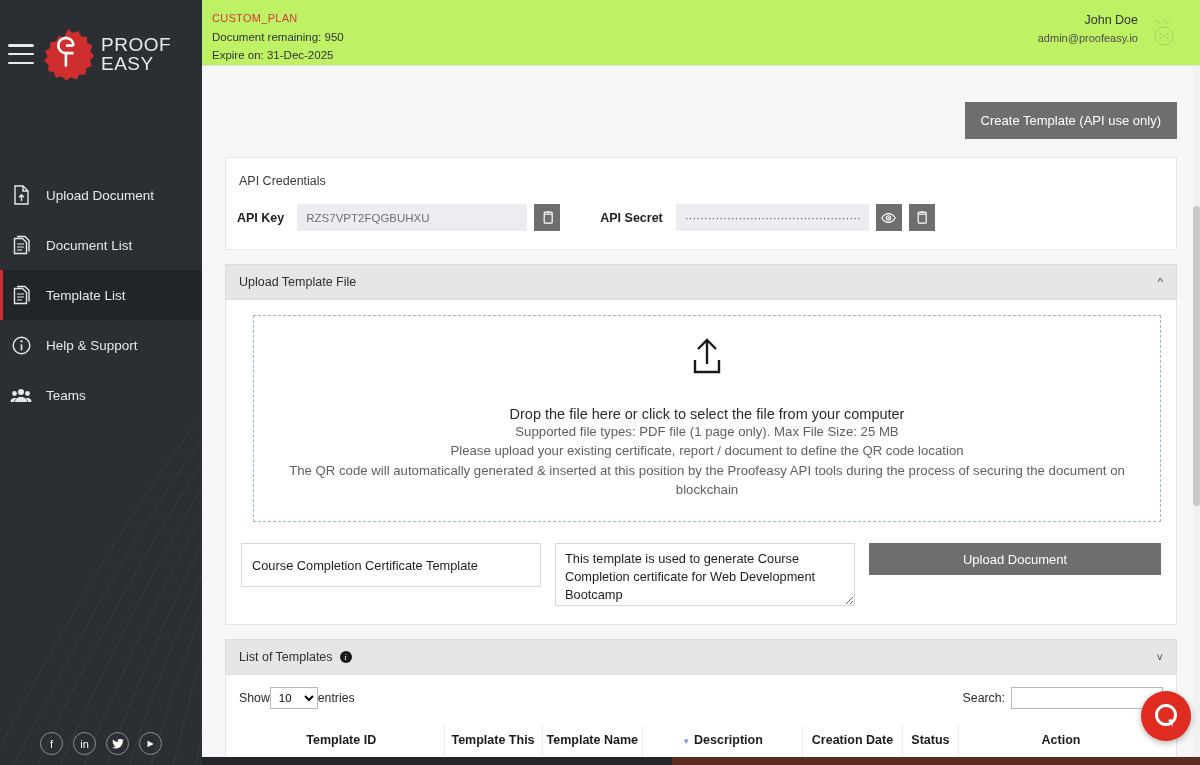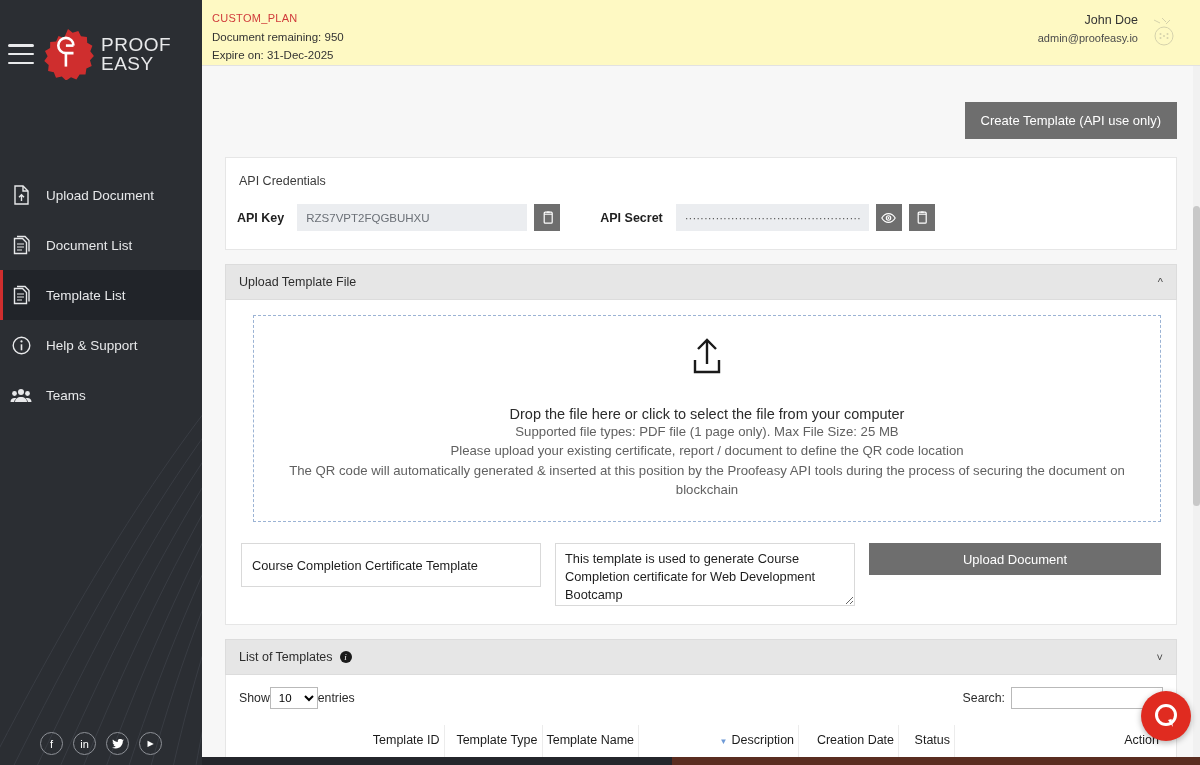--- a/index.html
+++ b/index.html
@@ -52,21 +52,21 @@
   .soc {
     width: 23px; height: 23px; border-radius: 50%;
     border: 1px solid #8d9096; color: #fff;
     display: flex; align-items: center; justify-content: center;
     font-size: 11px; cursor: pointer;
   }
 
   
   .main { flex: 1; height: 765px; position: relative; background: #f7f7f7; overflow: hidden; }
   .topbar {
-    height: 66px; background: #fef9c3; border-bottom: 1px solid #e2e2e2;
+    height: 66px; background: #bef264; border-bottom: 1px solid #e2e2e2;
     display: flex; align-items: flex-start; justify-content: space-between;
     padding: 10px 18px 0 10px; position: relative;
   }
   .plan { font-size: 11.5px; color: #333; line-height: 1.62; }
   .plan .plan-name { color: #d03b3b; font-size: 11px; letter-spacing: .3px; }
   .userbox { text-align: right; font-size: 11.5px; color: #333; line-height: 1.6; padding-right: 44px; position: relative; }
   .userbox .uname { font-size: 12.5px; }
   .userbox .umail { color: #4b4b4b; font-size: 11px; }
   .avatar-ghost { position: absolute; right: 0; top: 2px; width: 36px; height: 36px; opacity: .30; }
 
@@ -134,21 +134,21 @@
 
   .list-body { background: #fff; border: 1px solid #e6e6e6; border-top: none; padding: 12px 13px 0 13px; }
   .list-ctrls { display: flex; align-items: center; justify-content: space-between; }
   .show-entries { font-size: 12.3px; color: #2a2a2a; display: flex; align-items: center; }
   .sel { height: 22px; font-size: 11.5px; font-family: inherit; border: 1px solid #b9b9b9; padding: 0 2px 0 4px; background:#fff; }
   .search-box { display: flex; align-items: center; gap: 6px; font-size: 12.3px; color: #2a2a2a; }
   .search-inp { width: 152px; height: 22px; border: 1px solid #b9b9b9; font-family: inherit; font-size: 12px; padding: 0 5px; outline: none; }
 
   table.tbl { width: 100%; border-collapse: collapse; margin-top: 16px; }
   table.tbl th {
-    text-align: right; font-weight: normal; font-size: 12.5px; color: #1c1c1c;
+    text-align: center; font-weight: bold; font-size: 12.5px; color: #1c1c1c;
     padding: 8px 4px 10px 4px; border-right: 1px solid #ececec; white-space: nowrap;
   }
   table.tbl th:last-child { border-right: none; }
   .sort-caret { color: #6f9ad6; font-size: 8px; margin-right: 4px; }
 
   .infoico {
     width: 12px; height: 12px; border-radius: 50%; background: #1b1b1b; color: #fff;
     font-size: 9px; display: inline-flex; align-items: center; justify-content: center;
     font-family: "Liberation Serif", serif; font-style: italic;
   }
@@ -391,21 +391,21 @@
           <div class="search-box">
             <span>Search:</span>
             <input class="search-inp" value="" style="">
           </div>
         </div>
 
         <table class="tbl">
           <thead>
             <tr>
               <th style="width:205px">Template ID</th>
-              <th style="width:98px">Template Type</th>
+              <th style="width:98px">Template This</th>
               <th style="width:90px">Template Name</th>
               <th style="width:160px">
                 <span class="sort-caret">▼</span><span>Description</span>
               </th>
               <th style="width:100px">Creation Date</th>
               <th style="width:56px">Status</th>
               <th>Action</th>
             </tr>
           </thead>
           <tbody></tbody>

